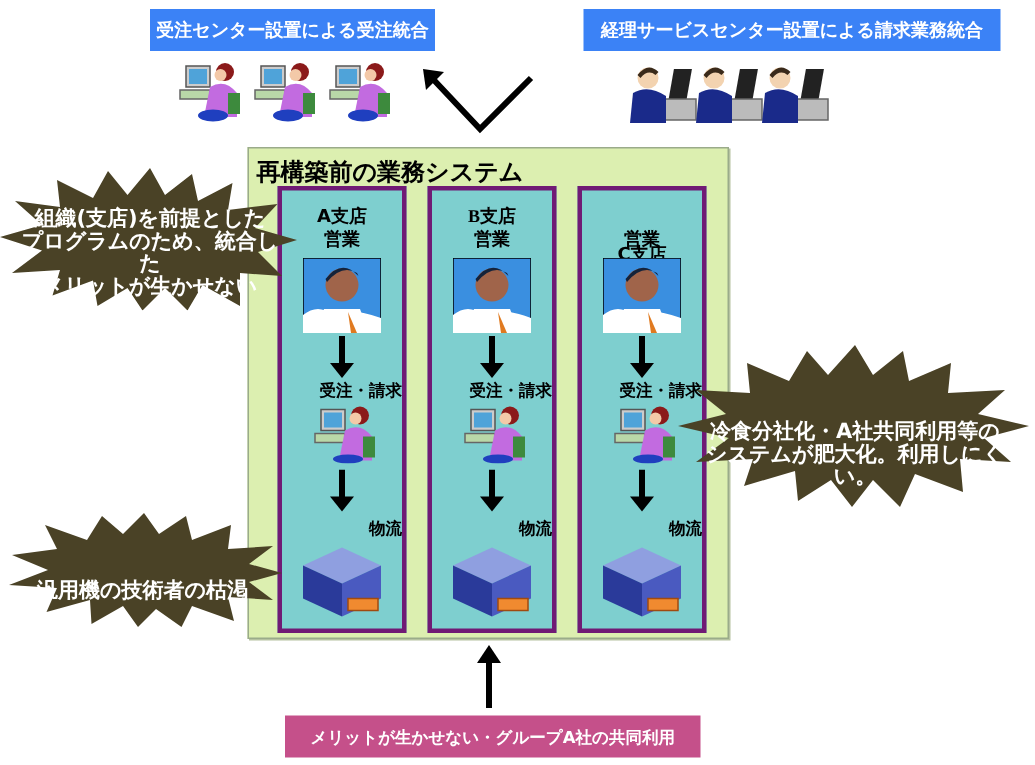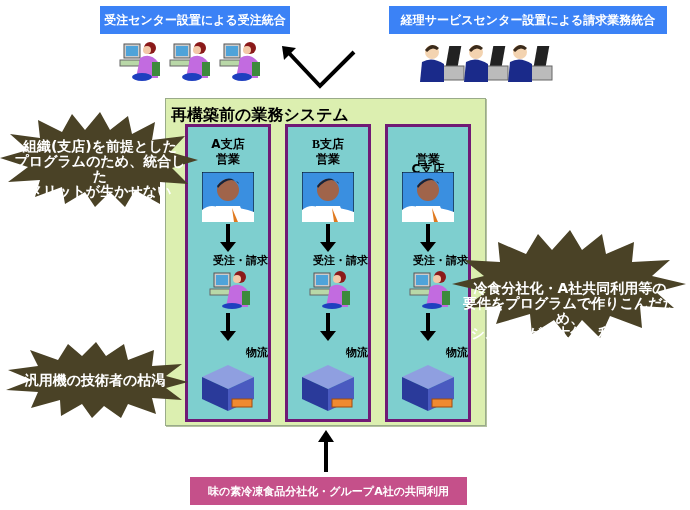--- a/index.html
+++ b/index.html
@@ -182,29 +182,28 @@
 </svg>
 <div class="bubble-text" style="left:10px;top:139px;width:180px;">
   <div>組織(支店)を前提とした</div>
   <div>プログラムのため、統合した</div>
   <div>メリットが生かせない</div>
 </div>
 
 <svg class="abs" style="left:6px;top:342px;" width="182" height="76">
   <polygon fill="#4a4226" points="90,0 100,14 118,2 122,18 148,8 146,24 176,22 160,34 182,40 160,46 176,58 146,56 150,72 122,62 115,76 98,64 86,76 76,62 55,74 54,58 25,66 32,50 0,48 26,38 2,28 32,24 24,8 52,18 62,2 76,14"></polygon>
 </svg>
-<div class="bubble-text" style="left:20px;top:373px;width:150px;">汎用機の技術者の枯渇</div>
+<div class="bubble-text" style="left:20px;top:387px;width:150px;">汎用機の技術者の枯渇</div>
 
 <svg class="abs" style="left:450px;top:230px;" width="240" height="108">
   <polygon fill="#4a4226" points="120,0 132,20 152,4 156,24 184,12 182,32 220,30 202,46 236,54 206,62 224,78 190,76 192,98 160,86 150,108 132,90 118,108 104,90 82,104 80,84 46,94 52,76 14,78 36,62 2,54 34,46 14,30 50,32 48,12 76,24 88,4 102,20"></polygon>
 </svg>
 <div class="bubble-text" style="left:460px;top:281px;width:220px;">
   <div>冷食分社化・A社共同利用等の</div>
-  <div>要件をプログラムで作りこんだため、</div>
   <div>システムが肥大化。利用しにくい。</div>
 </div>
 
 <svg class="abs" style="left:316px;top:430px;" width="20" height="42">
   <polygon points="2,12 18,12 10,0" fill="#000"></polygon>
     <rect x="8" y="10" width="4" height="32" fill="#000"></rect>
 </svg>
 
-<div class="pink">味の素冷凍食品分社化・グループA社の共同利用</div>
+<div class="pink">メリットが生かせない・グループA社の共同利用</div>
 
 </body></html>

